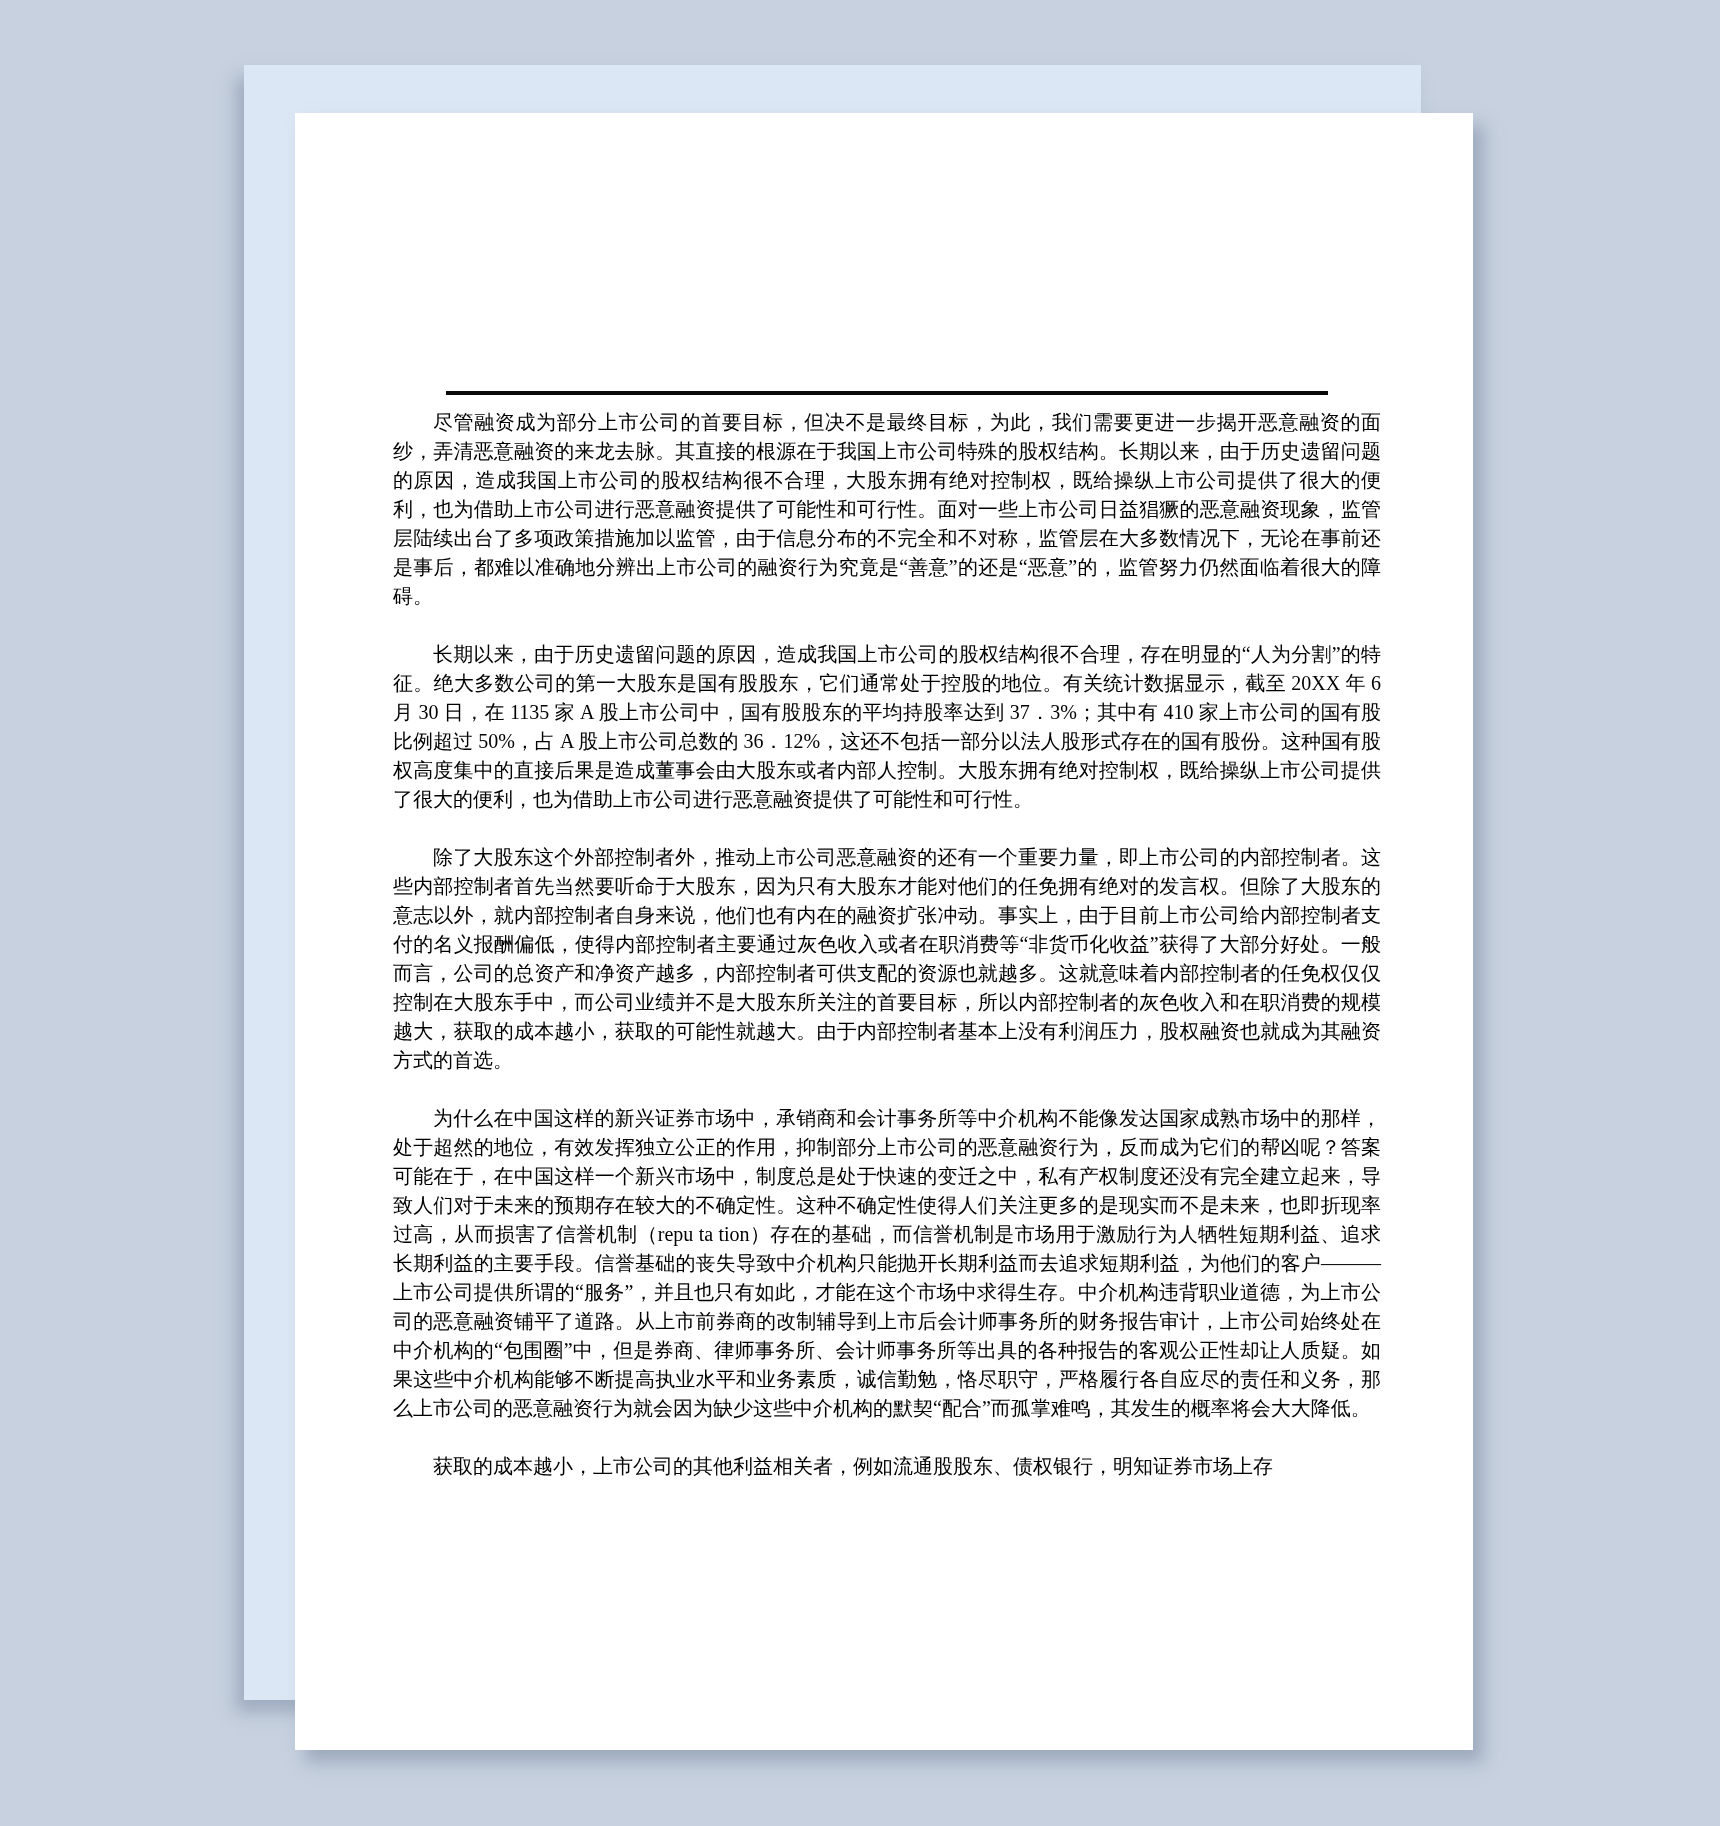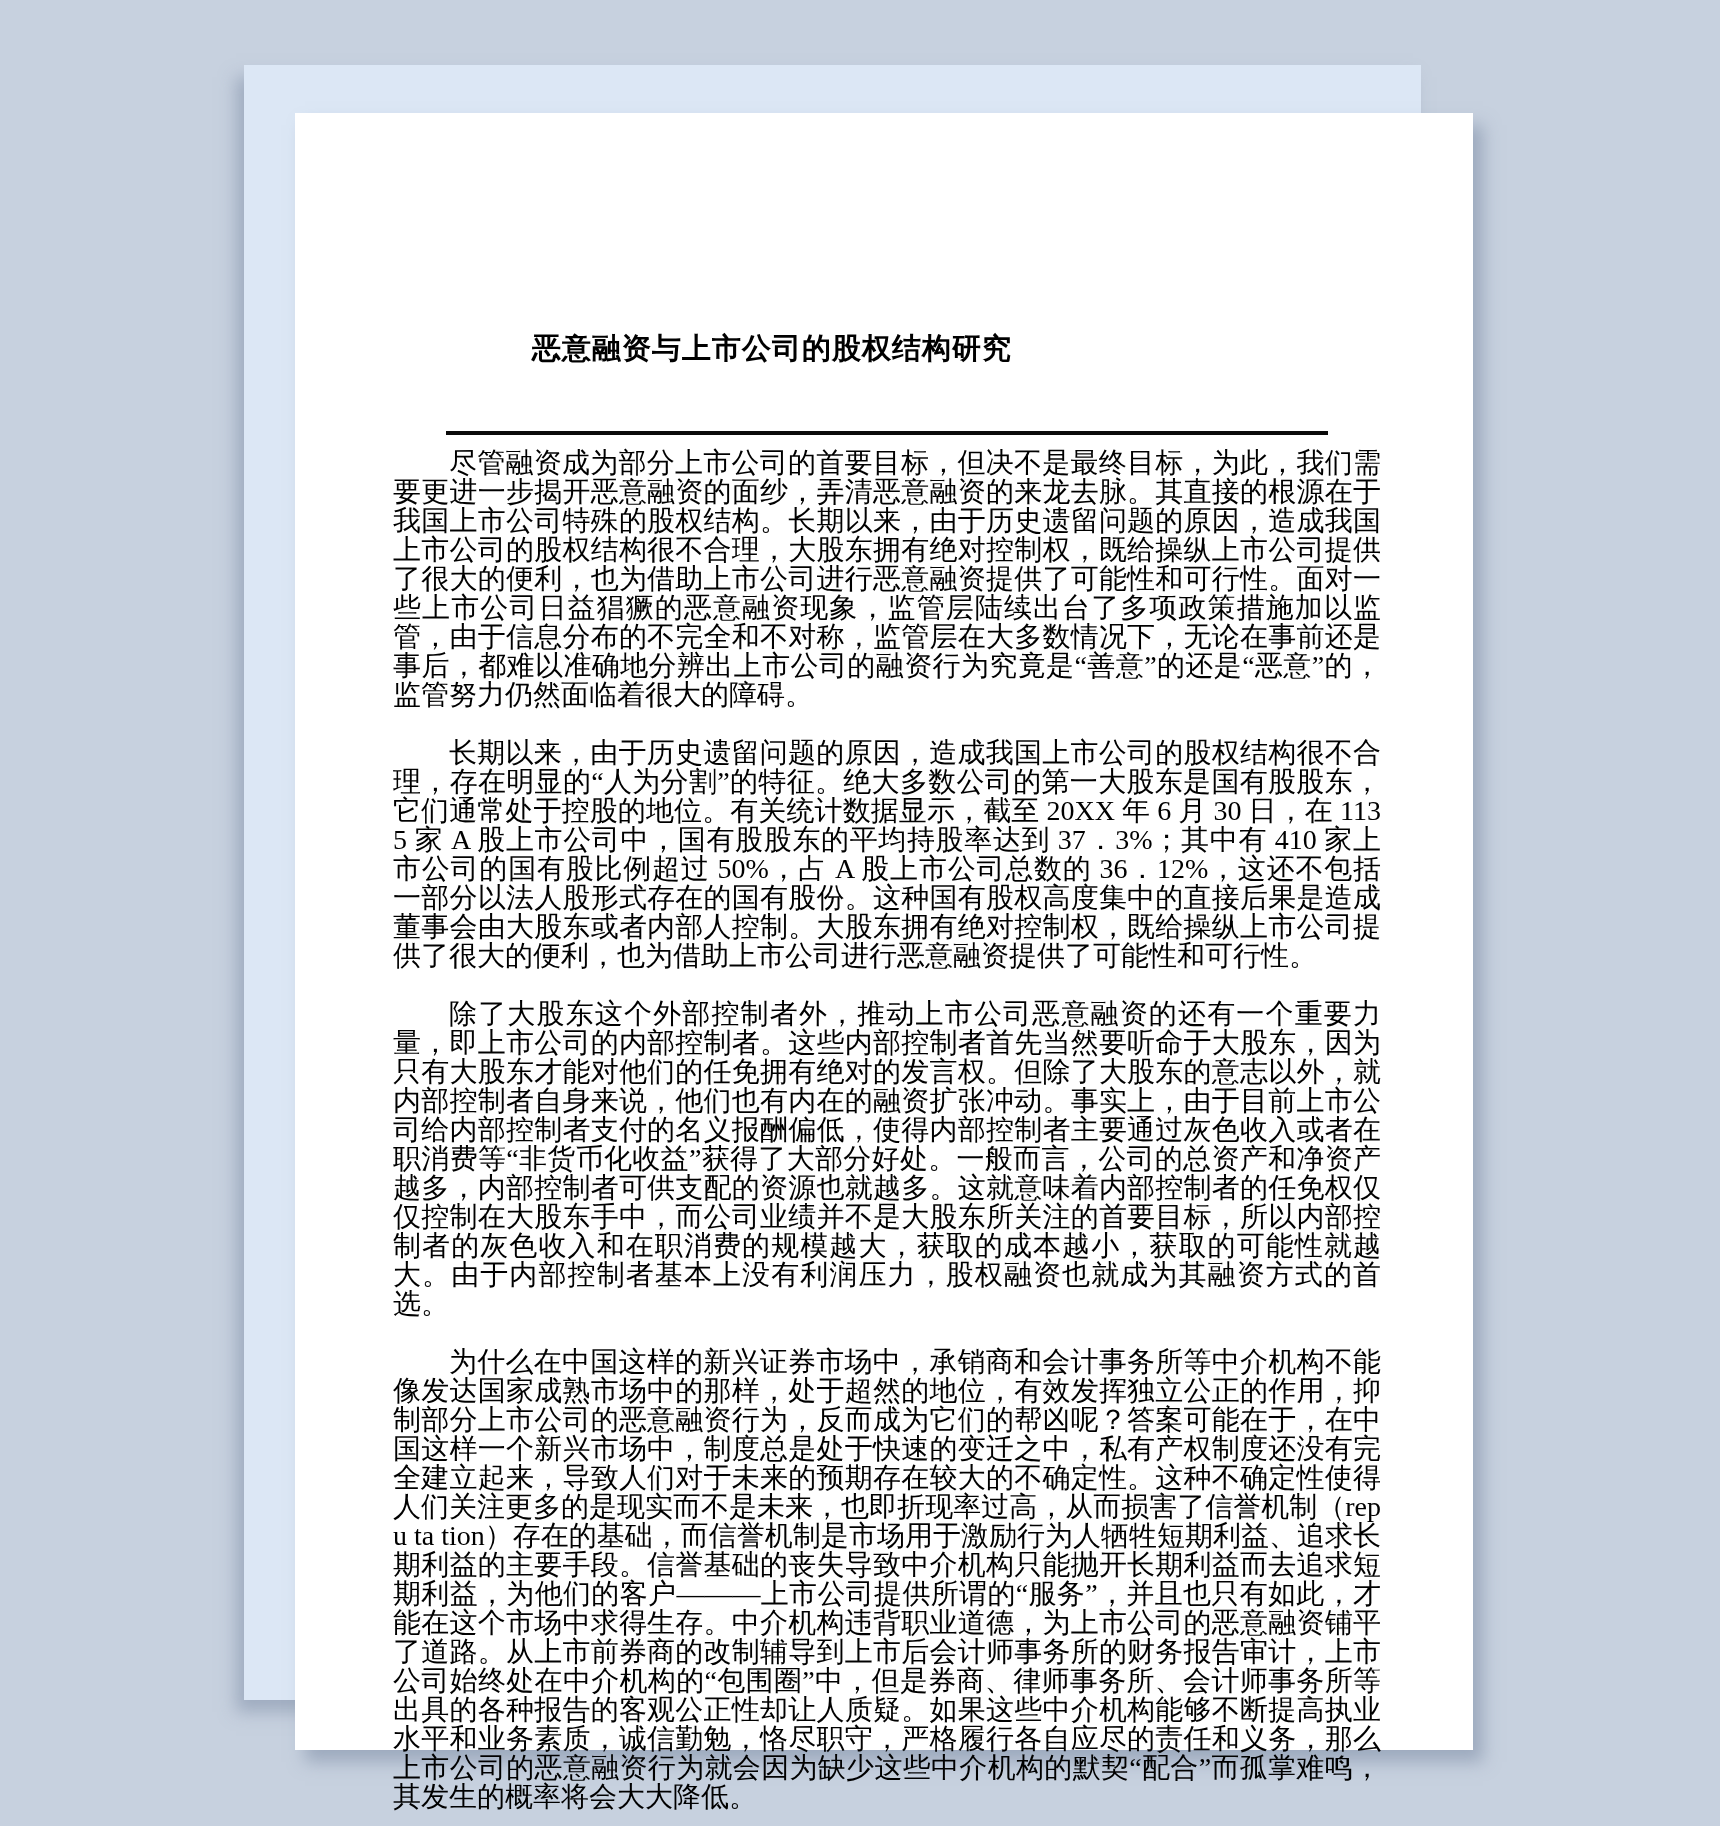--- a/index.html
+++ b/index.html
@@ -49,36 +49,35 @@
     white-space: nowrap;
   }
   .title-divider {
     width: 882px;
     height: 4px;
     background: #0a0a0a;
     margin: 62px auto 13px auto;
   }
   .body-text p {
     margin: 0 0 29px 0;
-    font-size: 28px;
+    font-size: 20px;
     line-height: 29px;
     color: #000000;
     text-align: justify;
     text-indent: 2em;
     word-break: break-all;
   }
 </style>
 </head>
 <body>
 
 <div class="canvas">
   <div class="back-page"></div>
   <div class="front-page">
     <div class="content">
-      <h1 class="doc-title">恶意融资与上市公司的股权结构研究</h1>
       <div class="title-divider"></div>
       <div class="body-text">
         <p>尽管融资成为部分上市公司的首要目标，但决不是最终目标，为此，我们需要更进一步揭开恶意融资的面纱，弄清恶意融资的来龙去脉。其直接的根源在于我国上市公司特殊的股权结构。长期以来，由于历史遗留问题的原因，造成我国上市公司的股权结构很不合理，大股东拥有绝对控制权，既给操纵上市公司提供了很大的便利，也为借助上市公司进行恶意融资提供了可能性和可行性。面对一些上市公司日益猖獗的恶意融资现象，监管层陆续出台了多项政策措施加以监管，由于信息分布的不完全和不对称，监管层在大多数情况下，无论在事前还是事后，都难以准确地分辨出上市公司的融资行为究竟是“善意”的还是“恶意”的，监管努力仍然面临着很大的障碍。</p>
         <p>长期以来，由于历史遗留问题的原因，造成我国上市公司的股权结构很不合理，存在明显的“人为分割”的特征。绝大多数公司的第一大股东是国有股股东，它们通常处于控股的地位。有关统计数据显示，截至 20XX 年 6 月 30 日，在 1135 家 A 股上市公司中，国有股股东的平均持股率达到 37．3%；其中有 410 家上市公司的国有股比例超过 50%，占 A 股上市公司总数的 36．12%，这还不包括一部分以法人股形式存在的国有股份。这种国有股权高度集中的直接后果是造成董事会由大股东或者内部人控制。大股东拥有绝对控制权，既给操纵上市公司提供了很大的便利，也为借助上市公司进行恶意融资提供了可能性和可行性。</p>
         <p>除了大股东这个外部控制者外，推动上市公司恶意融资的还有一个重要力量，即上市公司的内部控制者。这些内部控制者首先当然要听命于大股东，因为只有大股东才能对他们的任免拥有绝对的发言权。但除了大股东的意志以外，就内部控制者自身来说，他们也有内在的融资扩张冲动。事实上，由于目前上市公司给内部控制者支付的名义报酬偏低，使得内部控制者主要通过灰色收入或者在职消费等“非货币化收益”获得了大部分好处。一般而言，公司的总资产和净资产越多，内部控制者可供支配的资源也就越多。这就意味着内部控制者的任免权仅仅控制在大股东手中，而公司业绩并不是大股东所关注的首要目标，所以内部控制者的灰色收入和在职消费的规模越大，获取的成本越小，获取的可能性就越大。由于内部控制者基本上没有利润压力，股权融资也就成为其融资方式的首选。</p>
         <p>为什么在中国这样的新兴证券市场中，承销商和会计事务所等中介机构不能像发达国家成熟市场中的那样，处于超然的地位，有效发挥独立公正的作用，抑制部分上市公司的恶意融资行为，反而成为它们的帮凶呢？答案可能在于，在中国这样一个新兴市场中，制度总是处于快速的变迁之中，私有产权制度还没有完全建立起来，导致人们对于未来的预期存在较大的不确定性。这种不确定性使得人们关注更多的是现实而不是未来，也即折现率过高，从而损害了信誉机制（repu ta tion）存在的基础，而信誉机制是市场用于激励行为人牺牲短期利益、追求长期利益的主要手段。信誉基础的丧失导致中介机构只能抛开长期利益而去追求短期利益，为他们的客户———上市公司提供所谓的“服务”，并且也只有如此，才能在这个市场中求得生存。中介机构违背职业道德，为上市公司的恶意融资铺平了道路。从上市前券商的改制辅导到上市后会计师事务所的财务报告审计，上市公司始终处在中介机构的“包围圈”中，但是券商、律师事务所、会计师事务所等出具的各种报告的客观公正性却让人质疑。如果这些中介机构能够不断提高执业水平和业务素质，诚信勤勉，恪尽职守，严格履行各自应尽的责任和义务，那么上市公司的恶意融资行为就会因为缺少这些中介机构的默契“配合”而孤掌难鸣，其发生的概率将会大大降低。</p>
         <p>获取的成本越小，上市公司的其他利益相关者，例如流通股股东、债权银行，明知证券市场上存</p>
       </div>
     </div>
   </div>

